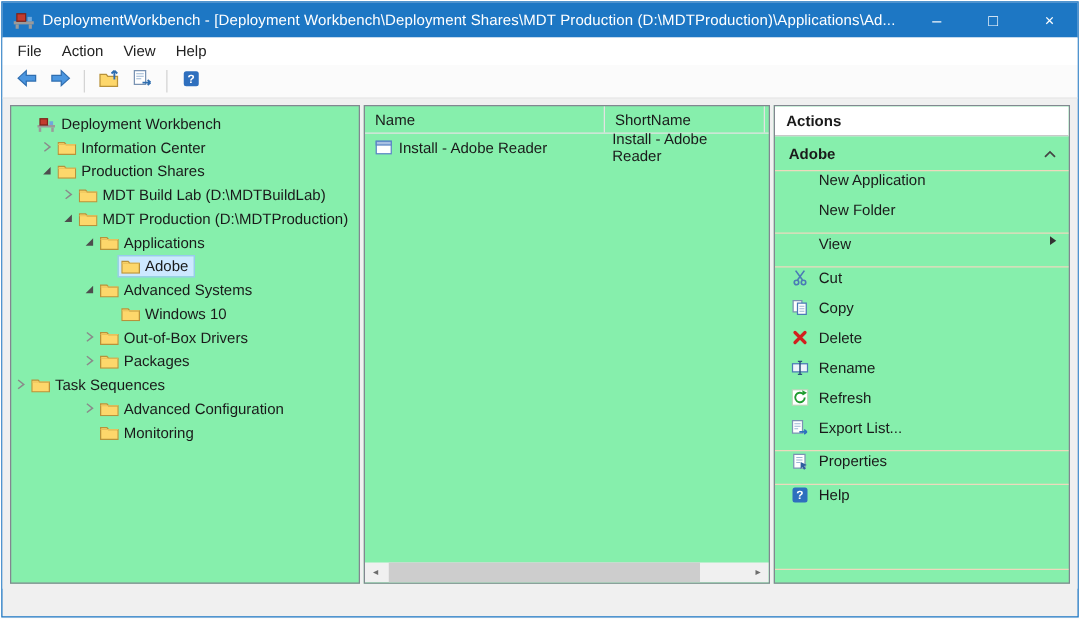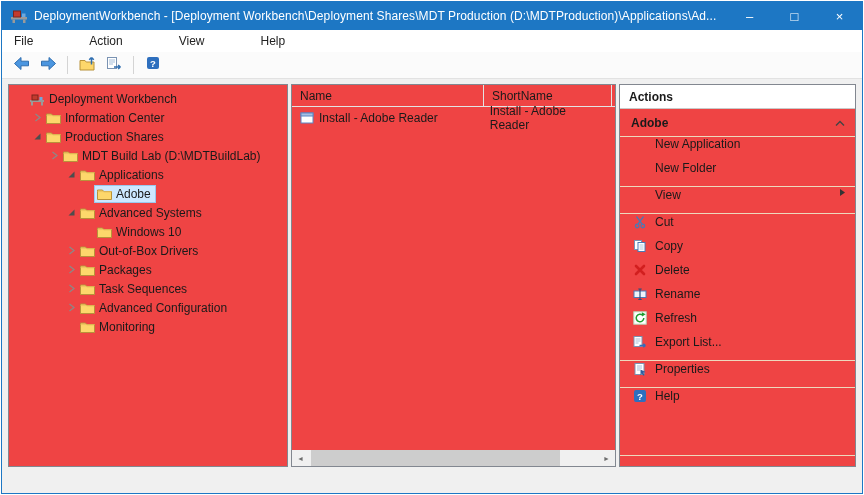--- a/index.html
+++ b/index.html
@@ -27,33 +27,33 @@
     letter-spacing: 0.1px;
   }
   .win-controls { display: flex; height: 100%; }
   .win-btn {
     width: 45px; height: 100%; display: flex; align-items: center; justify-content: center;
     font-size: 13px; color: #fff; cursor: default;
   }
   
   .menubar {
     height: 22px; background: #ffffff; display: flex; align-items: stretch;
-    padding-left: 4px; font-size: 12px; color: #222; flex: 0 0 auto; gap: 40px;
+    padding-left: 4px; font-size: 12px; color: #222; flex: 0 0 auto;
   }
   .menu-item { padding: 0 8px; display: flex; align-items: center; }
   
   .toolbar {
     height: 27px; background: #fbfbfb; border-bottom: 1px solid #e2e2e2;
     display: flex; align-items: center; padding-left: 8px; gap: 5px; flex: 0 0 auto;
   }
   .tb-btn { width: 22px; height: 22px; display: inline-flex; align-items: center; justify-content: center; }
   .tb-sep { width: 1px; height: 18px; background: #d4d4d4; margin: 0 3px; }
   
   .main { flex: 1; min-height: 0; display: flex; gap: 3px; padding: 5px 6px 4px 6px; background: #f0f0f0; }
-  .pane { background: #ef4444; border: 1px solid #828790; }
+  .pane { background: #86efac; border: 1px solid #828790; }
   .tree-pane { width: 280px; overflow: hidden; padding-top: 4px; }
   .list-pane { flex: 1; position: relative; overflow: hidden; }
   .actions-pane { width: 237px; display: flex; flex-direction: column; overflow: hidden; }
   .bottom-strip { height: 22px; flex: 0 0 auto; }
   
   .tree-row { height: 19px; display: flex; align-items: center; font-size: 12px; color: #1a1a1a; white-space: nowrap; }
   .expander { width: 14px; display: inline-flex; justify-content: center; align-items: center; flex: 0 0 auto; }
   .node { display: inline-flex; align-items: center; gap: 4px; padding: 1px 4px 1px 2px; }
   .node.selected { background: var(--selection_bg, #cde8ff); outline: 1px solid var(--selection_border, #99c9ef); }
   .ticon { display: inline-flex; flex: 0 0 auto; }
@@ -212,20 +212,36 @@
           <span class="node">
             <span class="ticon">
               <svg width="15" height="12" viewBox="0 0 15 12">
                 <path d="M0.5 2 h5 l1.3 1.6 h7.7 v7.9 h-14 Z" fill="#fdd76b" stroke="#b8923a"></path>
                 <path d="M0.5 3.6 h14" stroke="#e8c05a" stroke-width="0.8"></path>
               </svg>
             </span>
             <span class="tlabel">MDT Build Lab (D:\MDTBuildLab)</span>
           </span>
         </div>
+        <div class="tree-row" style="padding-left: 38px;">
+          <span class="expander">
+            <svg width="9" height="9" viewBox="0 0 9 9">
+              <path d="M7.5 1.5 V7.5 H1.5 Z" fill="#4d4d4d"></path>
+            </svg>
+          </span>
+          <span class="node">
+            <span class="ticon">
+              <svg width="15" height="12" viewBox="0 0 15 12">
+                <path d="M0.5 2 h5 l1.3 1.6 h7.7 v7.9 h-14 Z" fill="#fdd76b" stroke="#b8923a"></path>
+                <path d="M0.5 3.6 h14" stroke="#e8c05a" stroke-width="0.8"></path>
+              </svg>
+            </span>
+            <span class="tlabel">MDT Production (D:\MDTProduction)</span>
+          </span>
+        </div>
         <div class="tree-row" style="padding-left: 55px;">
           <span class="expander">
             <svg width="9" height="9" viewBox="0 0 9 9">
               <path d="M7.5 1.5 V7.5 H1.5 Z" fill="#4d4d4d"></path>
             </svg>
           </span>
           <span class="node">
             <span class="ticon">
               <svg width="15" height="12" viewBox="0 0 15 12">
                 <path d="M0.5 2 h5 l1.3 1.6 h7.7 v7.9 h-14 Z" fill="#fdd76b" stroke="#b8923a"></path>
@@ -300,21 +316,21 @@
           <span class="node">
             <span class="ticon">
               <svg width="15" height="12" viewBox="0 0 15 12">
                 <path d="M0.5 2 h5 l1.3 1.6 h7.7 v7.9 h-14 Z" fill="#fdd76b" stroke="#b8923a"></path>
                 <path d="M0.5 3.6 h14" stroke="#e8c05a" stroke-width="0.8"></path>
               </svg>
             </span>
             <span class="tlabel">Packages</span>
           </span>
         </div>
-        <div class="tree-row" style="padding-left: 55px;">
+        <div class="tree-row" style="">
           <span class="expander">
             <svg width="9" height="9" viewBox="0 0 9 9">
               <path d="M2.5 1 L7 4.5 L2.5 8" fill="none" stroke="#8a8a8a" stroke-width="1.2"></path>
             </svg>
           </span>
           <span class="node">
             <span class="ticon">
               <svg width="15" height="12" viewBox="0 0 15 12">
                 <path d="M0.5 2 h5 l1.3 1.6 h7.7 v7.9 h-14 Z" fill="#fdd76b" stroke="#b8923a"></path>
                 <path d="M0.5 3.6 h14" stroke="#e8c05a" stroke-width="0.8"></path>

